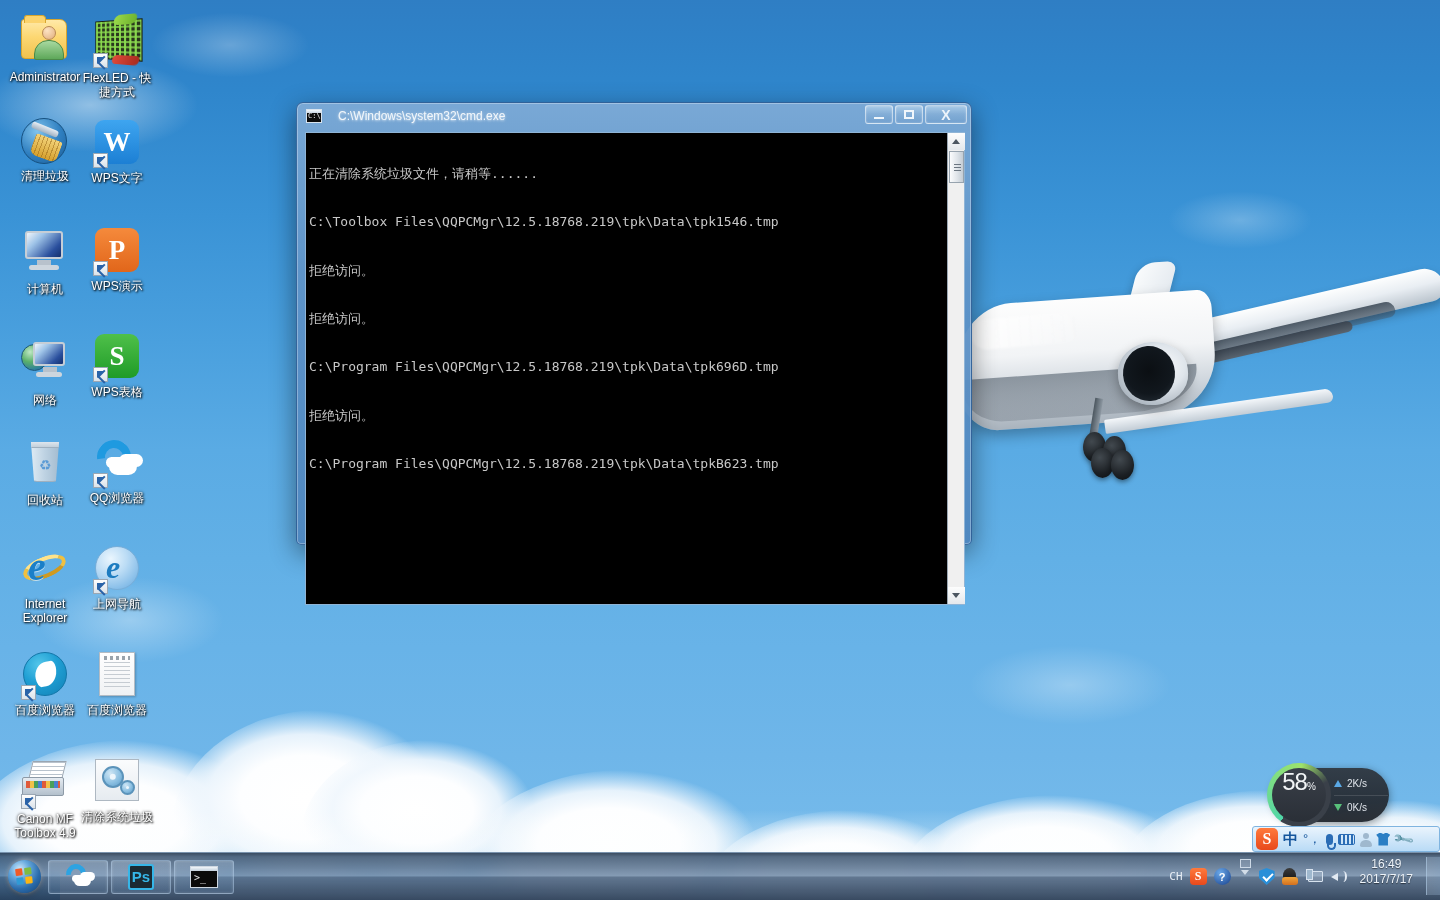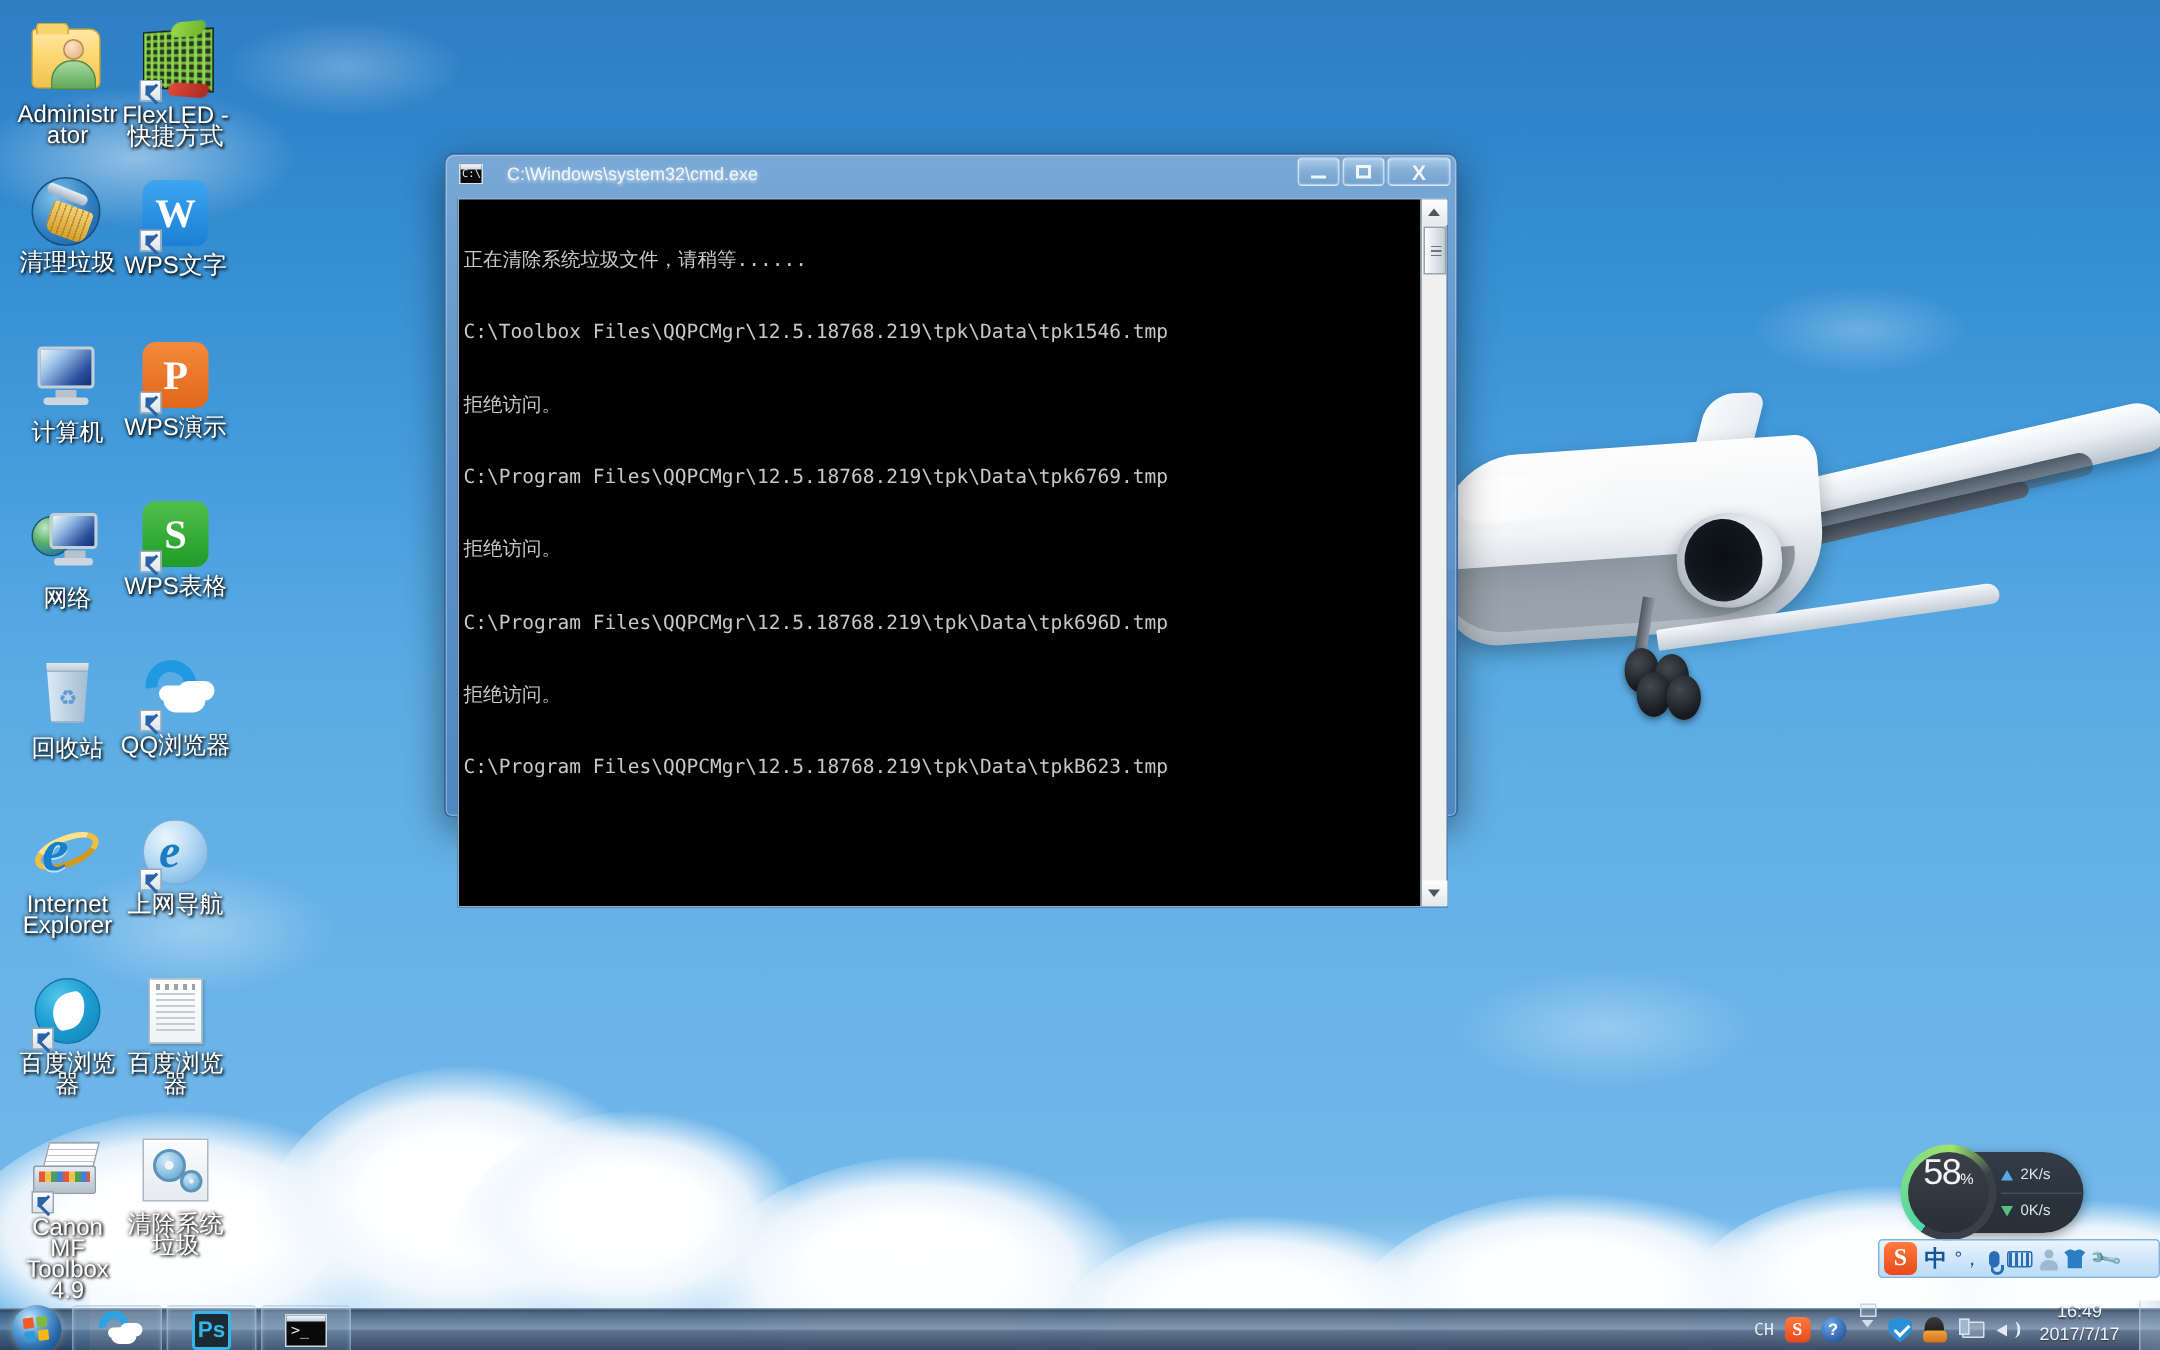--- a/index.html
+++ b/index.html
@@ -111,21 +111,21 @@
   }
 
   
   .icon-cell {
     position: absolute; width: 74px; text-align: center; cursor: default;
   }
   .icon-art {
     width: 48px; height: 48px; margin: 0 auto 3px; position: relative;
   }
   .icon-label {
-    font-size: 16px; line-height: 14px; color: #fff;
+    font-size: 12px; line-height: 14px; color: #fff;
     text-shadow: 0 0 3px rgba(0,0,0,.92), 1px 1px 2px rgba(0,0,0,.95);
     word-break: break-word; max-width: 74px;
   }
   .shortcut-arrow {
     position: absolute; left: 0; bottom: 0; width: 15px; height: 15px;
     background: linear-gradient(to bottom, #fdfdfd, #dbe3ea);
     border: 1px solid #9aa7b4;
   }
   .shortcut-arrow::after {
     content: ""; position: absolute; left: 3px; top: 3px;
@@ -457,21 +457,21 @@
             background: repeating-linear-gradient(to right,#2a6cb5 0 2px, transparent 2px 4px); }
   .sg-person { width: 11px; height: 13px; position: relative; }
   .sg-person::before { content:""; position:absolute; left:3px; top:0; width:6px; height:6px; border-radius:50%; background:#9fb8ce; }
   .sg-person::after { content:""; position:absolute; left:0; top:7px; width:12px; height:7px; border-radius:6px 6px 2px 2px; background:#9fb8ce; }
   .sg-shirt { width: 14px; height: 13px; background: #2a7ec4;
               clip-path: polygon(0 18%, 28% 0, 50% 12%, 72% 0, 100% 18%, 84% 40%, 84% 100%, 16% 100%, 16% 40%); }
   .sg-wrench { color: #2a6cb5; font-size: 14px; transform: rotate(-35deg); }
 
   
   #taskbar {
-    position: absolute; left: 0; bottom: 0; width: 1440px; height: 28px;
+    position: absolute; left: 0; bottom: 0; width: 1440px; height: 48px;
     background: linear-gradient(to bottom,
       rgba(28,48,72,.86) 0%, rgba(44,70,100,.80) 8%,
       rgba(86,116,150,.72) 48%, rgba(58,84,116,.80) 52%,
       rgba(30,50,76,.88) 100%);
     border-top: 1px solid rgba(175,205,235,.55);
     display: flex; align-items: center;
   }
   #start-orb {
     width: 48px; height: 38px; display: flex; align-items: center; justify-content: center; flex: none;
   }
@@ -810,21 +810,20 @@
           <span class="glyph-close">X</span>
         </div>
       </div>
     </div>
 
     <div id="cmd-client">
       <div id="cmd-text">
         <div class="cmd-line">正在清除系统垃圾文件，请稍等......</div>
         <div class="cmd-line">C:\Toolbox Files\QQPCMgr\12.5.18768.219\tpk\Data\tpk1546.tmp</div>
         <div class="cmd-line">拒绝访问。</div>
-        <div class="cmd-line">C:\Program Files\QQPCMgr\12.5.18768.219\tpk\Data\tpk6769.tmp</div>
         <div class="cmd-line">拒绝访问。</div>
         <div class="cmd-line">C:\Program Files\QQPCMgr\12.5.18768.219\tpk\Data\tpk696D.tmp</div>
         <div class="cmd-line">拒绝访问。</div>
         <div class="cmd-line">C:\Program Files\QQPCMgr\12.5.18768.219\tpk\Data\tpkB623.tmp</div>
         
       </div>
       <div id="cmd-scroll">
         <div class="sb-arrow">
           <span class="tri-up"></span>
         </div>

